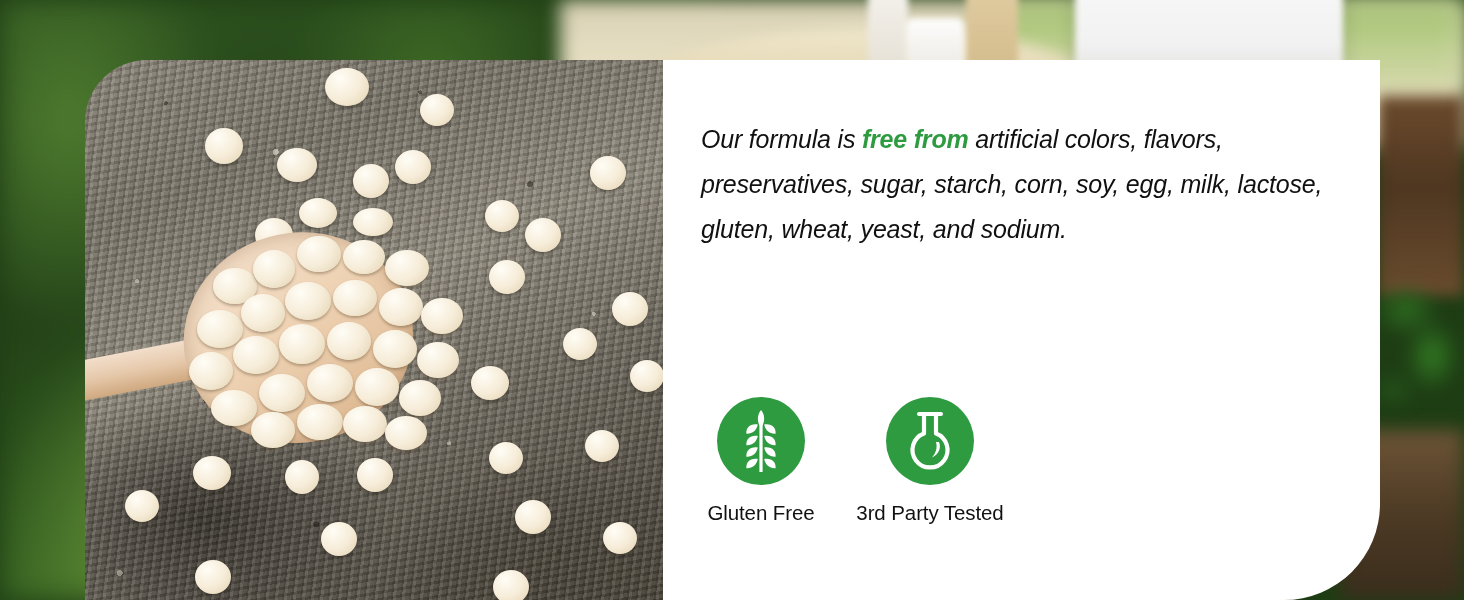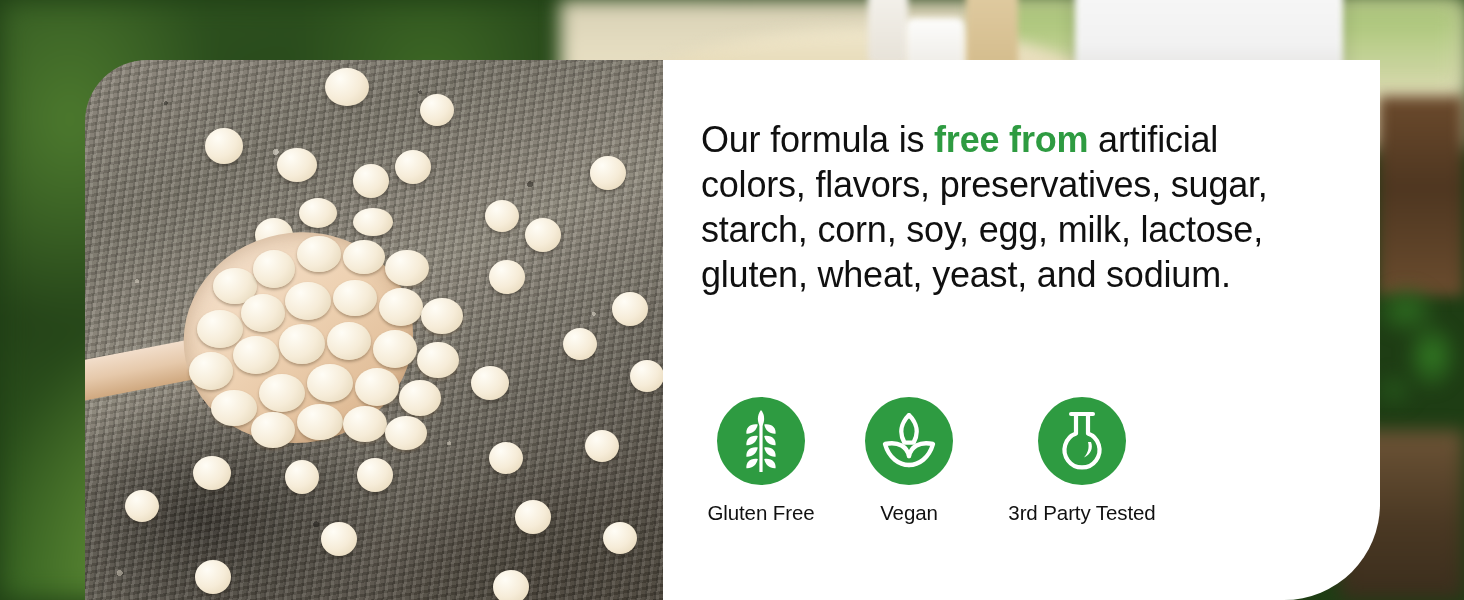--- a/index.html
+++ b/index.html
@@ -126,21 +126,21 @@
   }
   .pill.heap{box-shadow:0 2px 3px rgba(90,70,44,.4);}
 
   
   .card{
     position:absolute;left:663px;top:60px;width:717px;height:540px;
     background:#ffffff;border-radius:0 0 96px 0;
   }
   .headline{
     position:absolute;left:38px;top:57px;width:628px;
-    font-size:36px;line-height:45px;color:#101010;letter-spacing:-.2px;font-weight:400;
+    font-size:25px;line-height:45px;color:#101010;letter-spacing:-.2px;font-weight:400;font-style:italic;
   }
   .headline .hl{color:#2E9B41;font-weight:700;}
 
   .badges{
     position:absolute;left:26px;top:337px;width:646px;
     display:flex;align-items:flex-start;
   }
   .badge{display:flex;flex-direction:column;align-items:center;}
   .badge-0{width:144px;}
   .badge-1{width:156px;}
@@ -261,30 +261,20 @@
               <path d="M31.2 37.5c1.2 6 5.6 9.6 11.4 9.2.6-6-3.8-10.3-11.4-9.2z"></path>
               <path d="M24.8 49c-1.2 6-5.6 9.6-11.4 9.2-.6-6 3.8-10.3 11.4-9.2z"></path>
               <path d="M31.2 49c1.2 6 5.6 9.6 11.4 9.2.6-6-3.8-10.3-11.4-9.2z"></path>
             </g>
           </svg>
         </div>
         <div class="badge-label">Gluten Free</div>
       </div>
 
 
-      <div class="badge badge-2">
-        <div class="badge-circle">
-          <svg width="62" height="56" viewBox="0 0 62 56">
-            <path d="M31 2c8 8 10 18 4.6 27.6h-9.2C21 20 23 10 31 2z" fill="none" stroke="#ffffff" stroke-width="4.4" stroke-linejoin="round"></path>
-            <path d="M31 52C21 52 11 45 7 31c14-3 22 3 24 12" fill="none" stroke="#ffffff" stroke-width="4.4" stroke-linejoin="round" stroke-linecap="round"></path>
-            <path d="M31 52c10 0 20-7 24-21-14-3-22 3-24 12" fill="none" stroke="#ffffff" stroke-width="4.4" stroke-linejoin="round" stroke-linecap="round"></path>
-          </svg>
-        </div>
-        <div class="badge-label">Vegan</div>
-      </div>
 
       <div class="badge badge-3">
         <div class="badge-circle">
           <svg width="52" height="60" viewBox="0 0 52 60">
             <path d="M15 3h22" stroke="#ffffff" stroke-width="4" stroke-linecap="round"></path>
             <path d="M20 4v18.5a17.5 17.5 0 1 0 12 0V4" fill="none" stroke="#ffffff" stroke-width="4.2" stroke-linejoin="round"></path>
             <path d="M35 31c2.5 6-.5 13-7 15.5 4-4.5 5.5-10 4-15.5z" fill="#ffffff"></path>
           </svg>
         </div>
         <div class="badge-label">3rd Party Tested</div>

